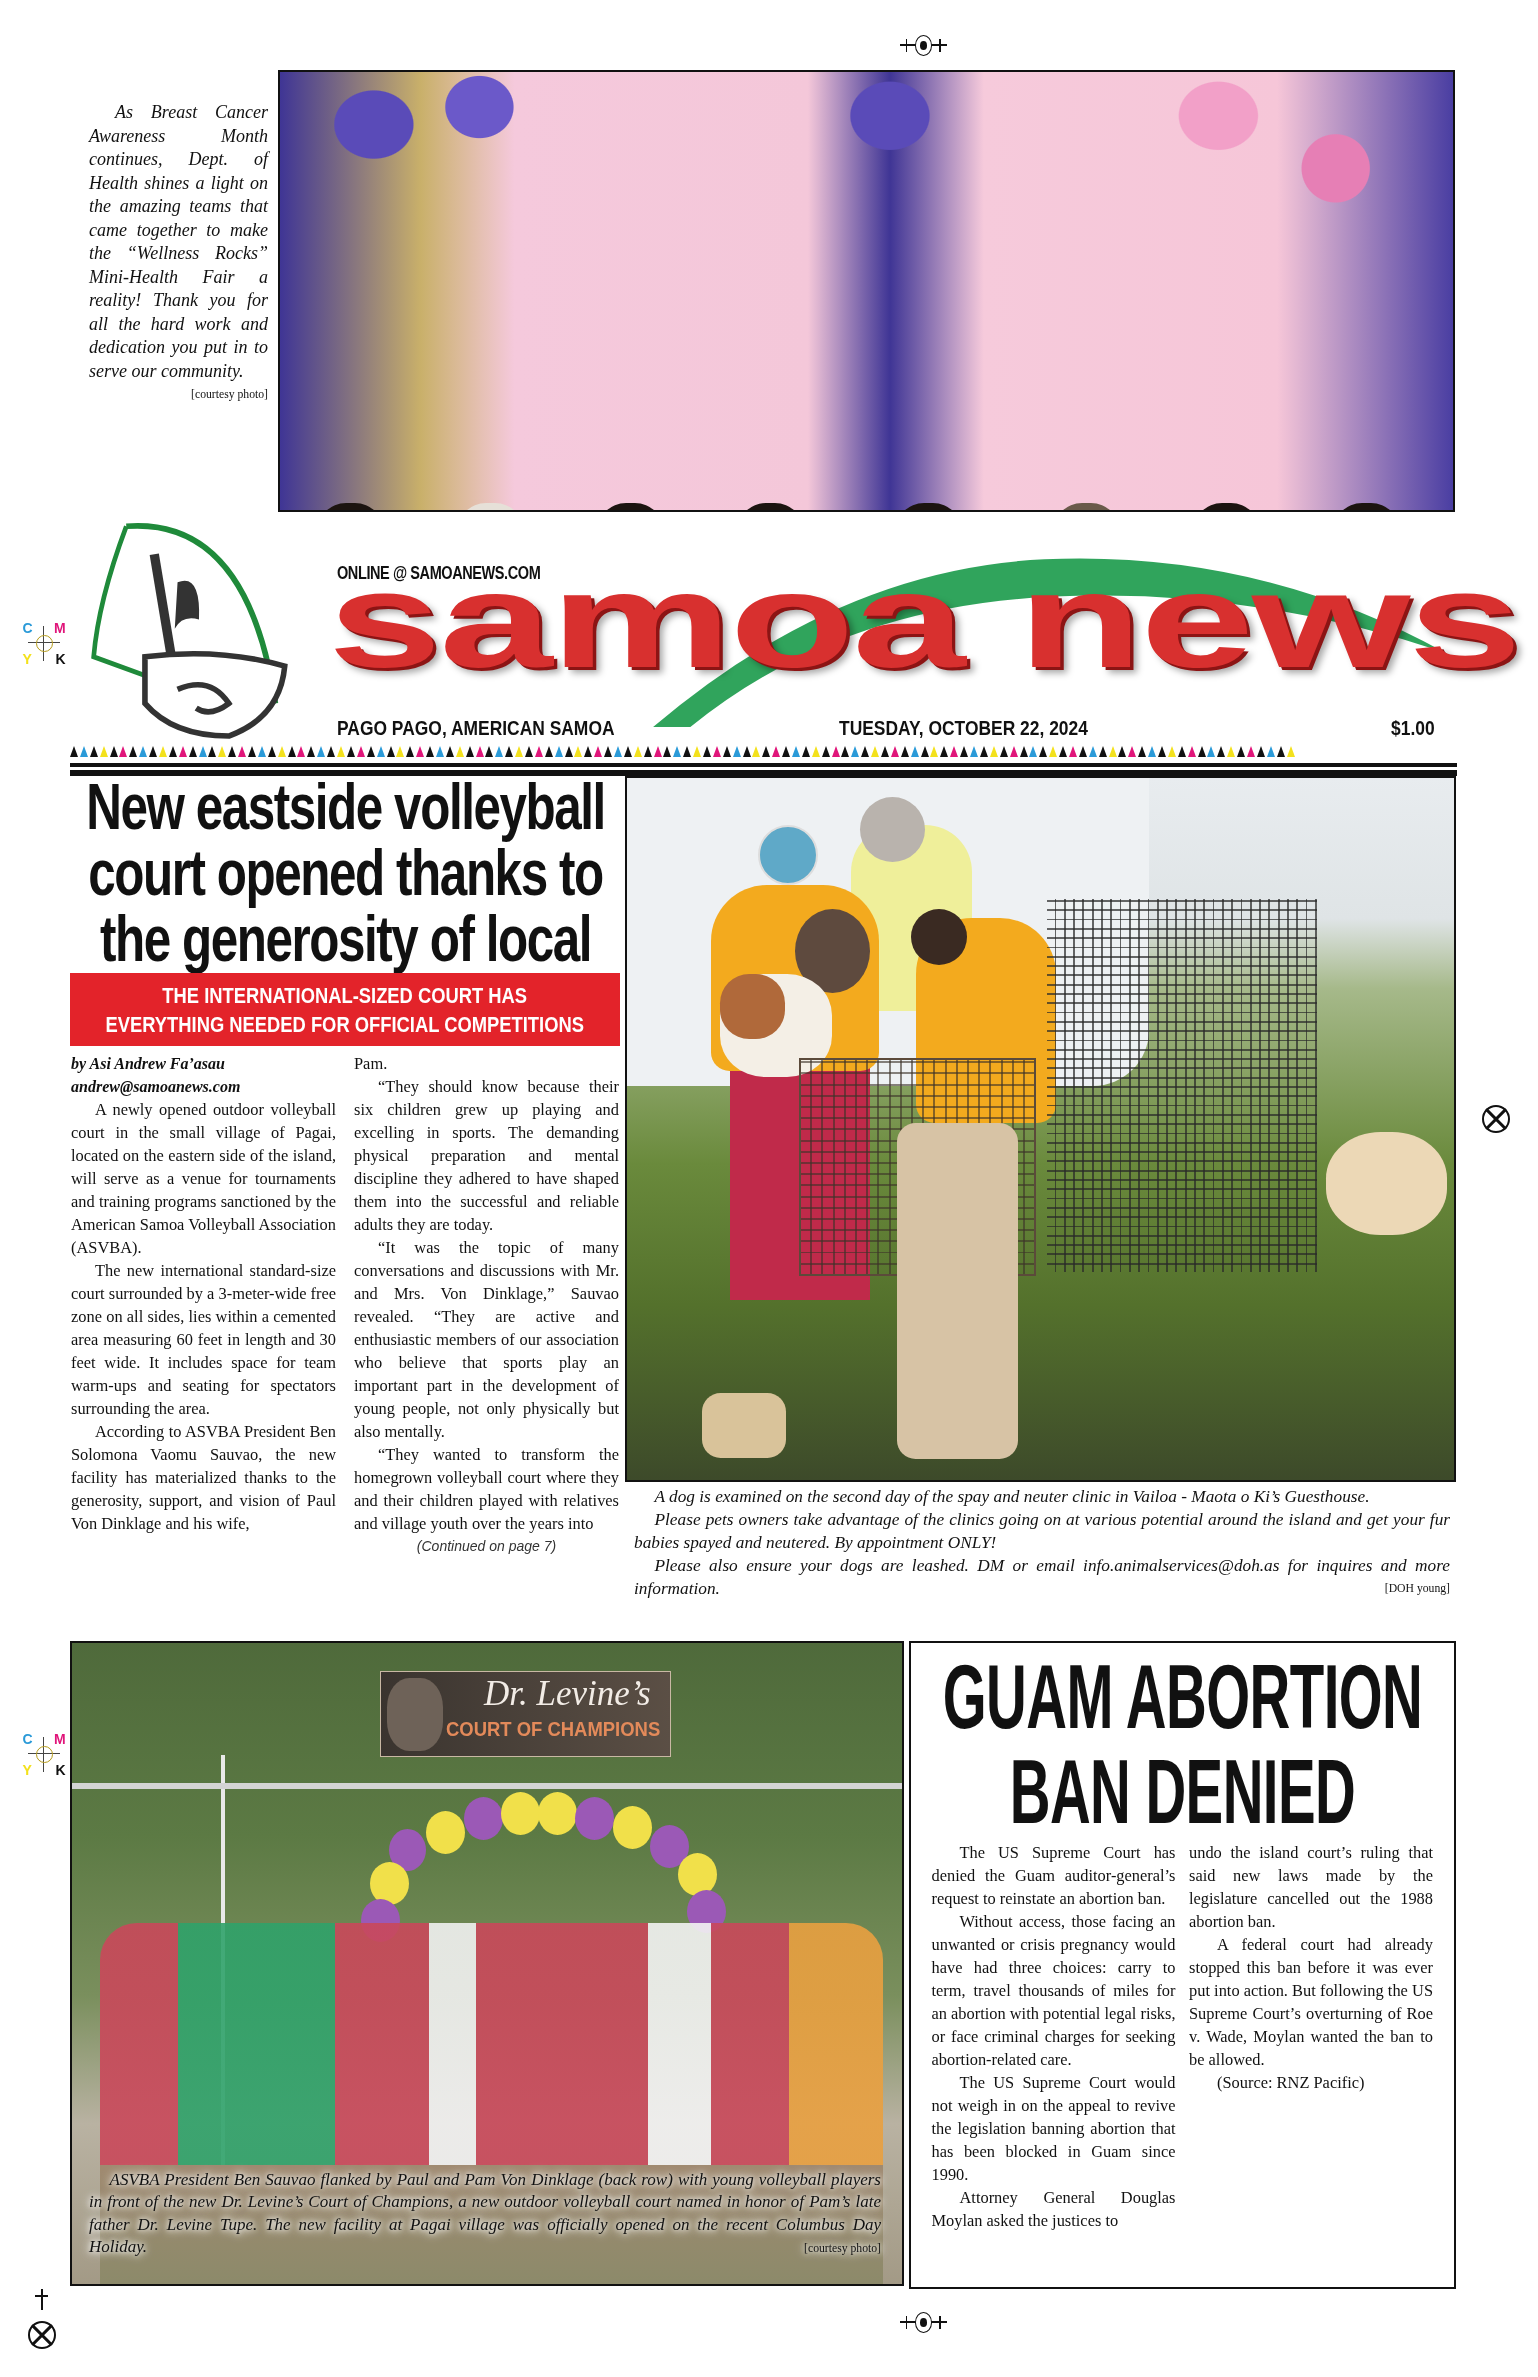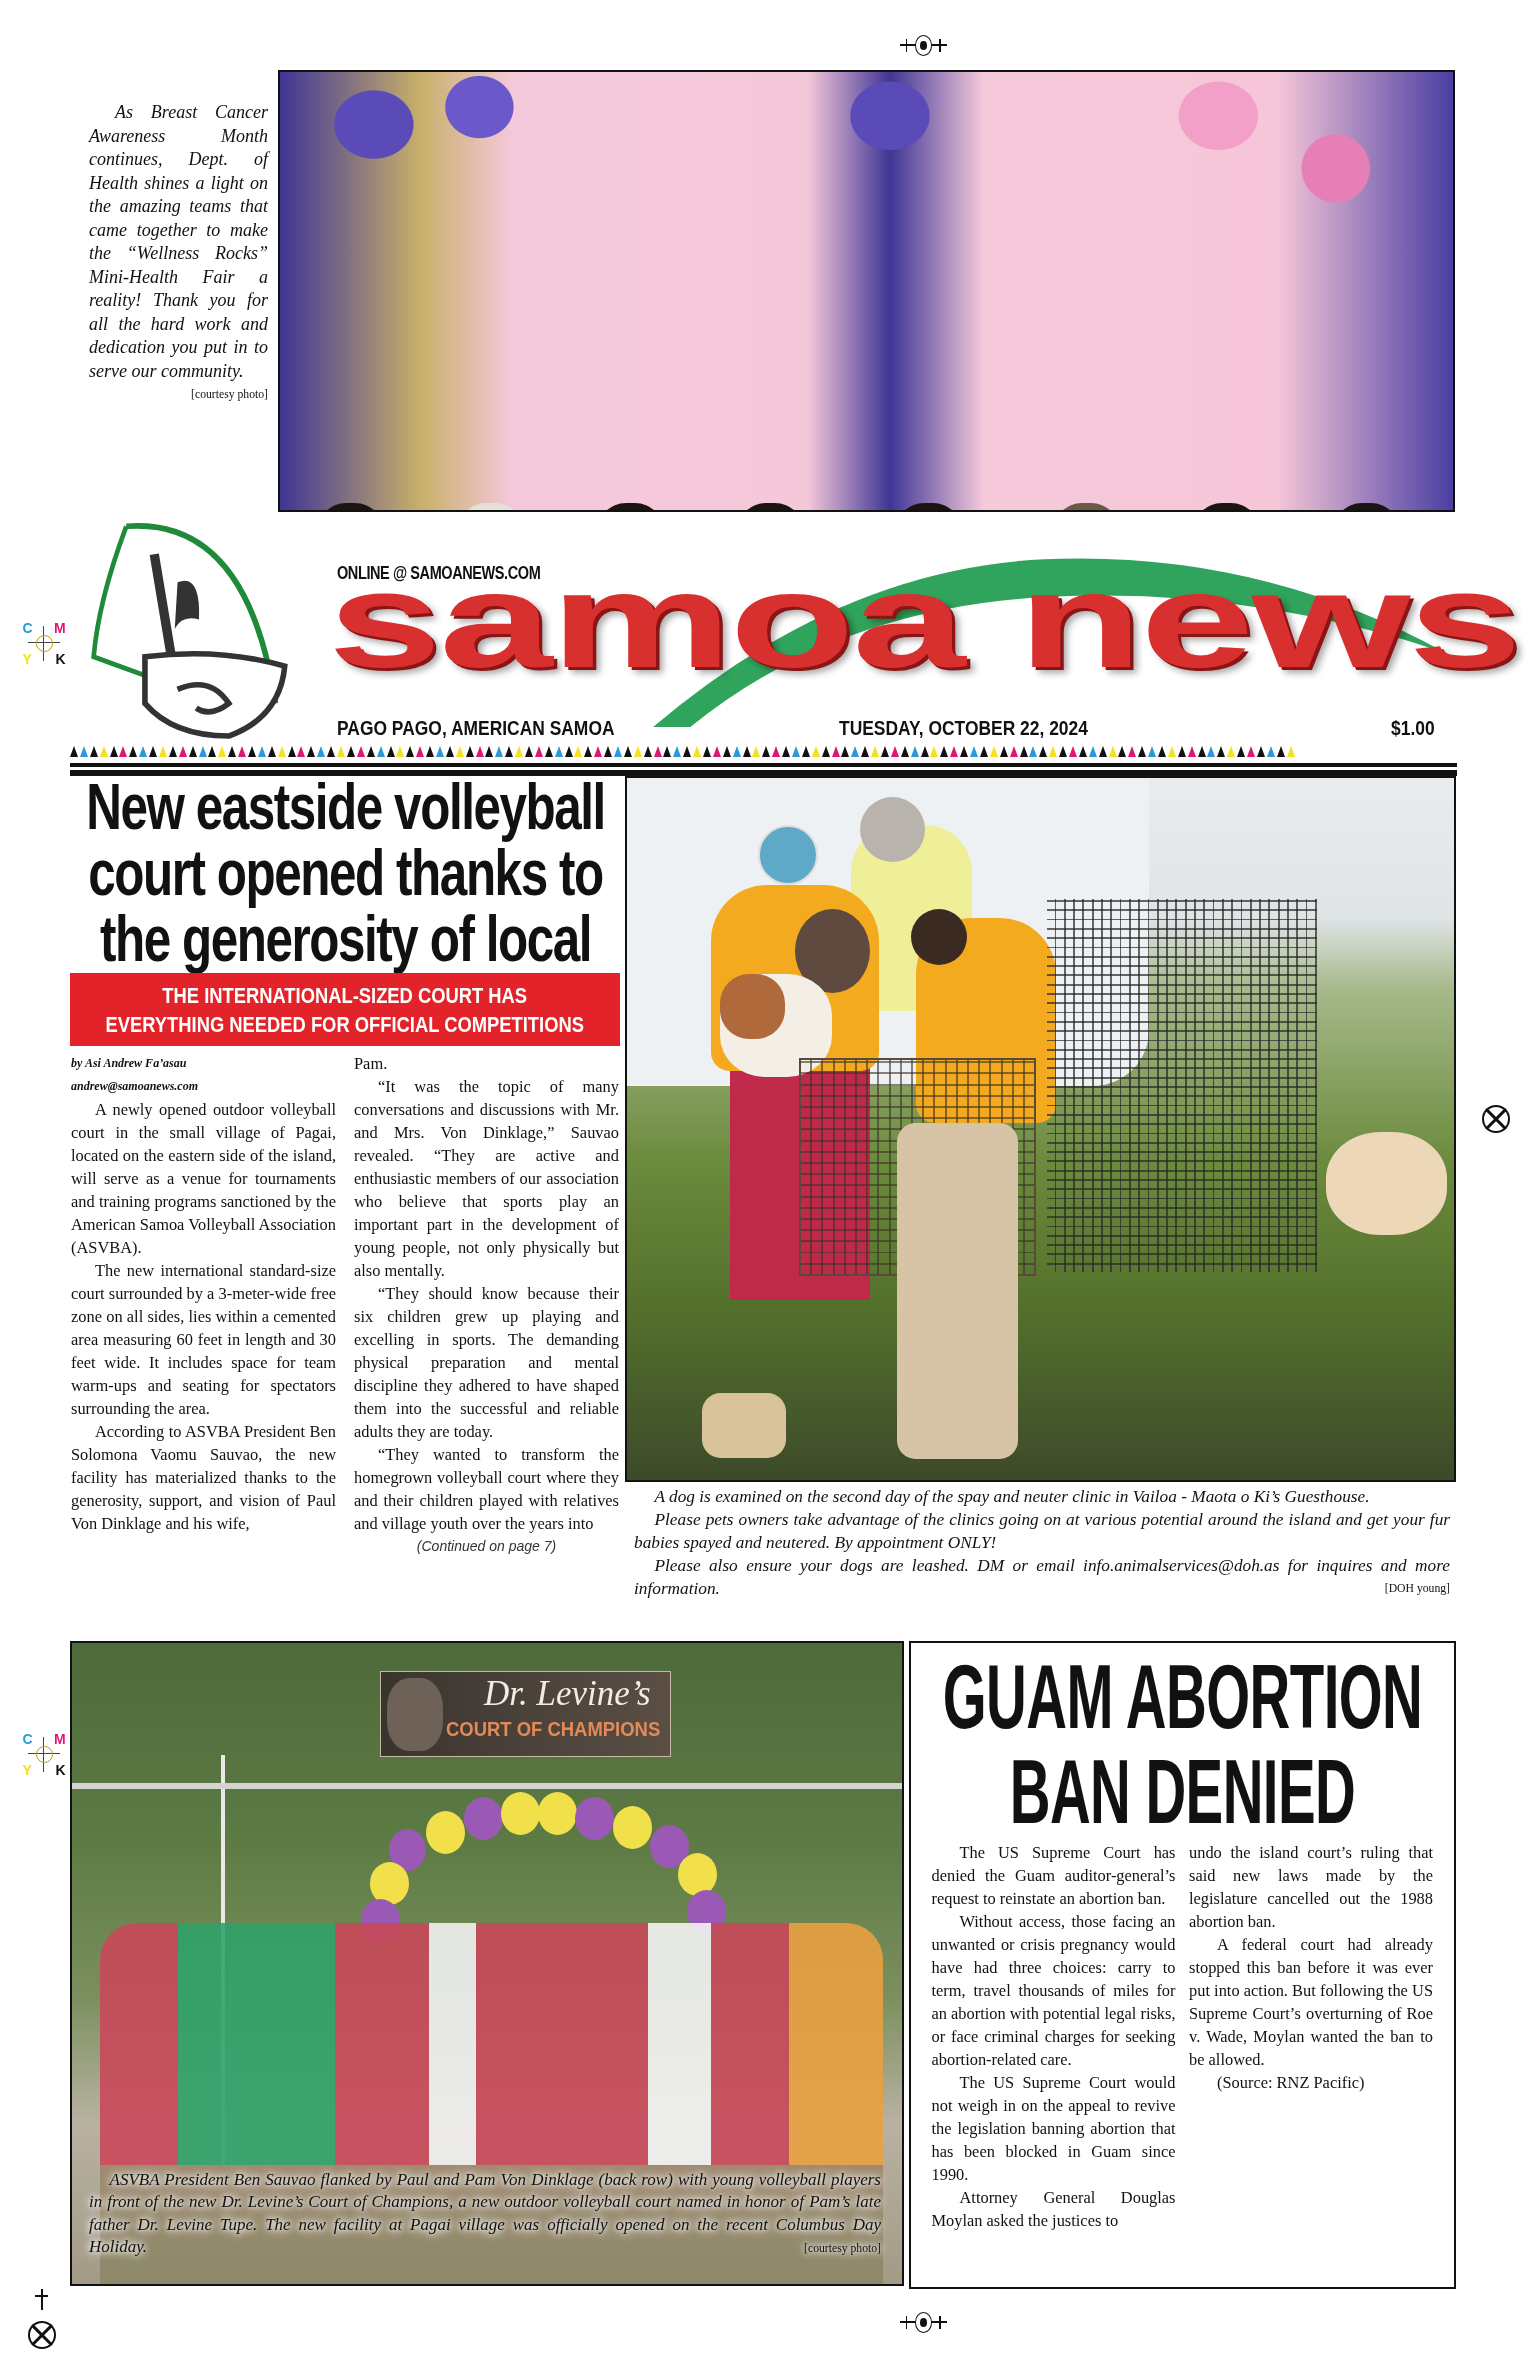--- a/index.html
+++ b/index.html
@@ -66,21 +66,21 @@
   .rule2 { left:70px; top:770px; width:1387px; height:5.6px; background:#111; }
 
   
   .headline { left:70px; top:774px; width:552px; font-family:"Liberation Sans", sans-serif; font-weight:bold; font-size:65px; line-height:66px; text-align:center; letter-spacing:-1.9px; color:#111; transform:scaleX(0.76); transform-origin:center top; width:727px; left:-17.7px; }
   .deck { left:70px; top:973px; width:550px; height:73px; background:#e3232a; color:#fff; font-family:"Liberation Sans", sans-serif; font-weight:bold; font-size:22.4px; line-height:29px; text-align:center; display:flex; align-items:center; justify-content:center; }
   .deck span { transform:scaleX(0.82); display:block; white-space:nowrap; }
 
   .col { position:absolute; font-size:16.4px; line-height:23px; text-align:justify; hyphens:manual; }
   .col p { margin:0; text-indent:24px; }
   .col p.noind { text-indent:0; }
-  .byline { font-style:italic; font-weight:bold; font-size:12px; line-height:23px; text-indent:0 !important; }
+  .byline { font-style:italic; font-weight:bold; font-size:16px; line-height:23px; text-indent:0 !important; }
   .cont { font-family:"Liberation Sans", sans-serif; font-style:italic; font-size:14px; text-align:center; color:#333; text-indent:0 !important; }
 
   .dog-caption { left:634px; top:1485px; width:816px; font-style:italic; font-size:17.3px; line-height:23px; text-align:justify; }
   .dog-caption p { margin:0; text-indent:20.5px; }
   .dog-caption .credit { margin-top:-23px; }
 
   .vb-caption { left:89px; top:2169px; width:792px; font-style:italic; font-size:17px; line-height:22.4px; text-align:justify; text-indent:20.5px; color:#111; text-shadow:0 0 5.6px #fff, 0 0 9.3px #fff, 0 0 13px #fff; }
 
   .guam { left:909px; top:1641px; width:547px; height:648px; border:2.8px solid #111; box-sizing:border-box; }
   .guam-head { position:absolute; left:0; right:0; top:5.6px; font-family:"Liberation Sans", sans-serif; font-weight:bold; font-size:91px; line-height:95px; text-align:center; transform:scaleX(0.62); transform-origin:center top; width:839px; left:-148px; letter-spacing:-0.9px; }
@@ -329,22 +329,22 @@
 
 <div class="col" style="left:71px; top:1052px; width:265px;">
   <p class="byline">by Asi Andrew Fa’asau</p>
   <p class="byline">andrew@samoanews.com</p>
   <p>A newly opened outdoor vol­leyball court in the small village of Pagai, located on the eastern side of the island, will serve as a venue for tournaments and training programs sanctioned by the American Samoa Volley­ball Association (ASVBA).</p>
   <p>The new international stan­dard-size court surrounded by a 3-meter-wide free zone on all sides, lies within a cemented area measuring 60 feet in length and 30 feet wide. It includes space for team warm-ups and seating for spectators sur­rounding the area.</p>
   <p>According to ASVBA Presi­dent Ben Solomona Vaomu Sauvao, the new facility has materialized thanks to the gen­erosity, support, and vision of Paul Von Dinklage and his wife,</p>
 </div>
 <div class="col" style="left:354px; top:1052px; width:265px;">
   <p class="noind">Pam.</p>
+  <p>“They should know because their six children grew up playing and excelling in sports. The demanding physical prepa­ration and mental discipline they adhered to have shaped them into the successful and reliable adults they are today.</p>
   <p>“It was the topic of many conversations and discussions with Mr. and Mrs. Von Din­klage,” Sauvao revealed. “They are active and enthusiastic members of our association who believe that sports play an important part in the develop­ment of young people, not only physically but also mentally.</p>
-  <p>“They should know because their six children grew up playing and excelling in sports. The demanding physical prepa­ration and mental discipline they adhered to have shaped them into the successful and reliable adults they are today.</p>
   <p>“They wanted to transform the homegrown volleyball court where they and their children played with relatives and vil­lage youth over the years into</p>
   <p class="cont">(Continued on page 7)</p>
 </div>
 
 <div class="photo ph-dog">
   <div class="abs" style="left:0; top:0; width:522px; height:308px; background:#eef1f3; border-radius:0 0 56px 0;"></div>
   <div class="abs" style="left:131px; top:47px; width:56px; height:56px; border-radius:50%; background:#5fa9c8; border:2.8px solid #ddd;"></div>
   <div class="abs" style="left:103px; top:214px; width:140px; height:308px; background:#c02a4a;"></div>
   <div class="abs" style="left:224px; top:47px; width:121px; height:186px; background:#efef9a; border-radius:47px 47px 9.3px 9.3px;"></div>
   <div class="abs" style="left:233px; top:18.6px; width:65px; height:65px; background:#b9b3ad; border-radius:50%;"></div>

